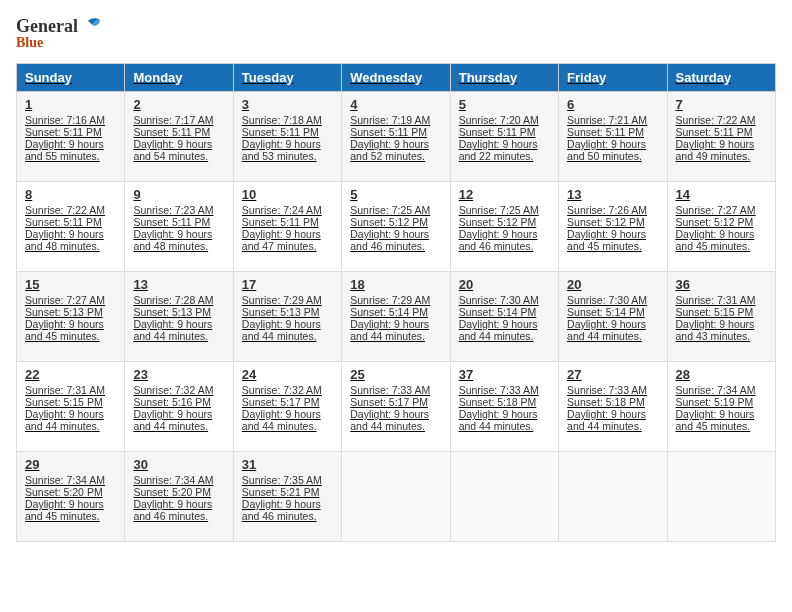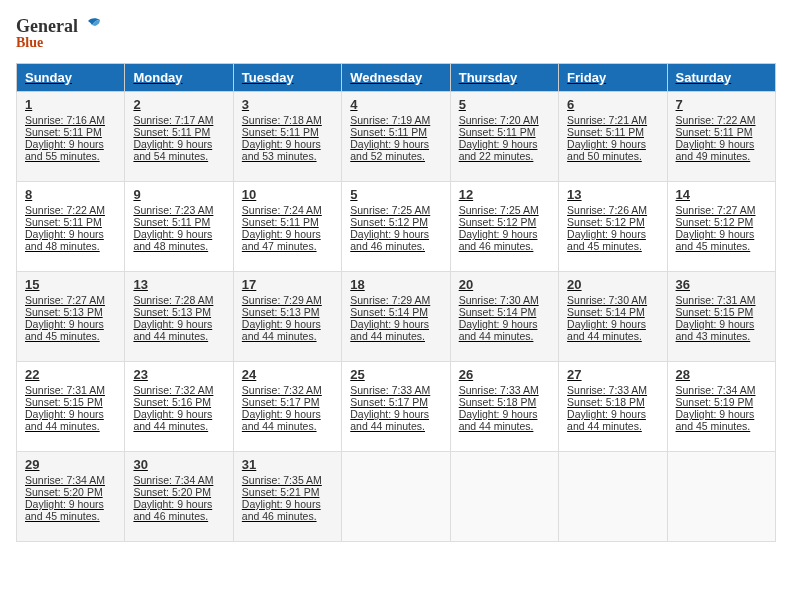--- a/index.html
+++ b/index.html
@@ -270,21 +270,21 @@
           <span>Sunset: 5:17 PM<br></span>
           <span>Daylight: 9 hours and 44 minutes.</span>
         </td>
         <td>
           <span class="day-number">25</span>
           <span>Sunrise: 7:33 AM<br></span>
           <span>Sunset: 5:17 PM<br></span>
           <span>Daylight: 9 hours and 44 minutes.</span>
         </td>
         <td>
-          <span class="day-number">26</span>
+          <span class="day-number">37</span>
           <span>Sunrise: 7:33 AM<br></span>
           <span>Sunset: 5:18 PM<br></span>
           <span>Daylight: 9 hours and 44 minutes.</span>
         </td>
         <td>
           <span class="day-number">27</span>
           <span>Sunrise: 7:33 AM<br></span>
           <span>Sunset: 5:18 PM<br></span>
           <span>Daylight: 9 hours and 44 minutes.</span>
         </td>

